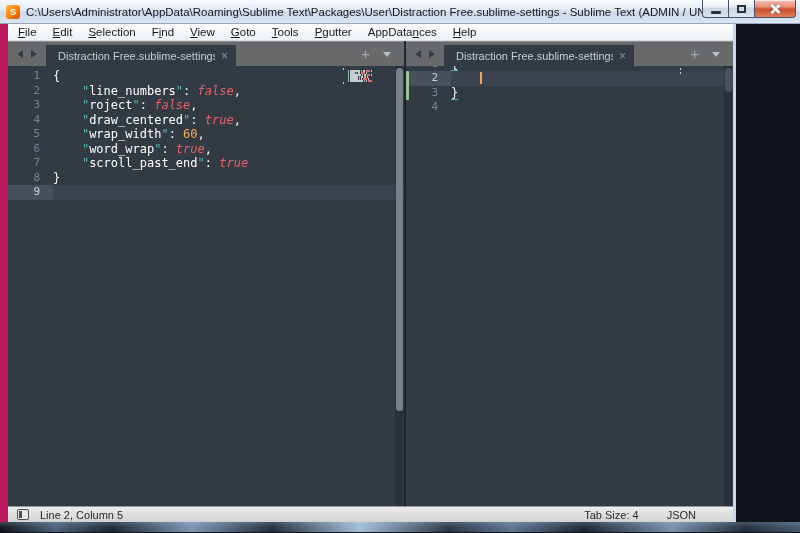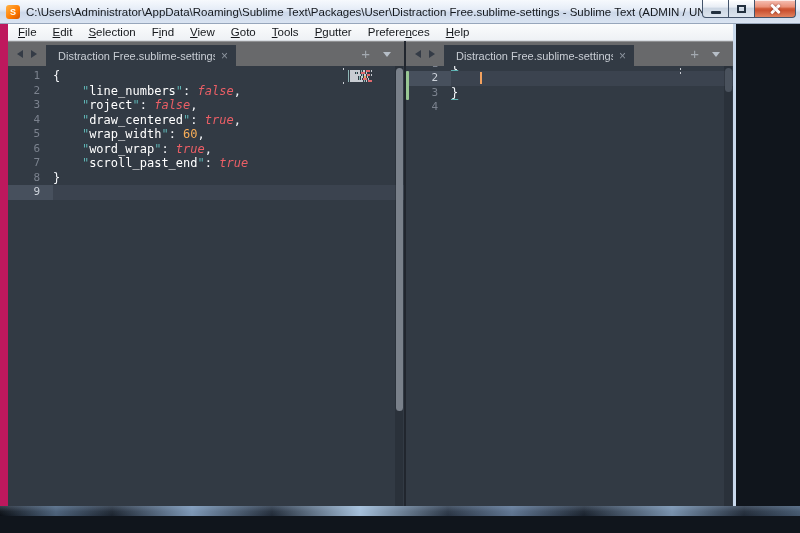--- a/index.html
+++ b/index.html
@@ -131,21 +131,21 @@
   <div class="client">
     <div class="menubar">
         <span class="menu-item"><span></span><span class="mn">F</span><span>ile</span></span>
         <span class="menu-item"><span></span><span class="mn">E</span><span>dit</span></span>
         <span class="menu-item"><span></span><span class="mn">S</span><span>election</span></span>
         <span class="menu-item"><span>F</span><span class="mn">i</span><span>nd</span></span>
         <span class="menu-item"><span></span><span class="mn">V</span><span>iew</span></span>
         <span class="menu-item"><span></span><span class="mn">G</span><span>oto</span></span>
         <span class="menu-item"><span></span><span class="mn">T</span><span>ools</span></span>
         <span class="menu-item"><span></span><span class="mn">P</span><span>gutter</span></span>
-        <span class="menu-item"><span>Prefere</span><span class="mn">n</span><span>ces</span></span>
+        <span class="menu-item"><span>AppData</span><span class="mn">n</span><span>ces</span></span>
         <span class="menu-item"><span></span><span class="mn">H</span><span>elp</span></span>
       </div>
     <div class="workspace">
         <div class="pane pane-left">
           <div class="tabstrip">
             <div class="tab-arrows">
               <span class="tri tri-left"><span></span></span>
               <span class="tri tri-right"><span></span></span>
             </div>
             <div class="tab">
@@ -310,16 +310,24 @@
                 <span class="mini-seg" style="width: 1px; background: rgb(200, 204, 210);"></span>
               </div>
               <div class="mini-row"></div>
             </div>
             <div class="vscroll">
               <div class="vthumb" style="top: 2px; height: 24px; background: rgb(74, 82, 93);"></div>
             </div>
           </div>
         </div>
       </div>
+    <div class="statusbar">
+      <span class="panel-icon"></span>
+      <span class="status-pos">Line 2, Column 5</span>
+      <span class="status-right">
+        <span>Tab Size: 4</span>
+        <span>JSON</span>
+      </span>
+    </div>
   </div>
 
   <div class="bottom-edge"></div>
 </div>
 
 </body></html>

